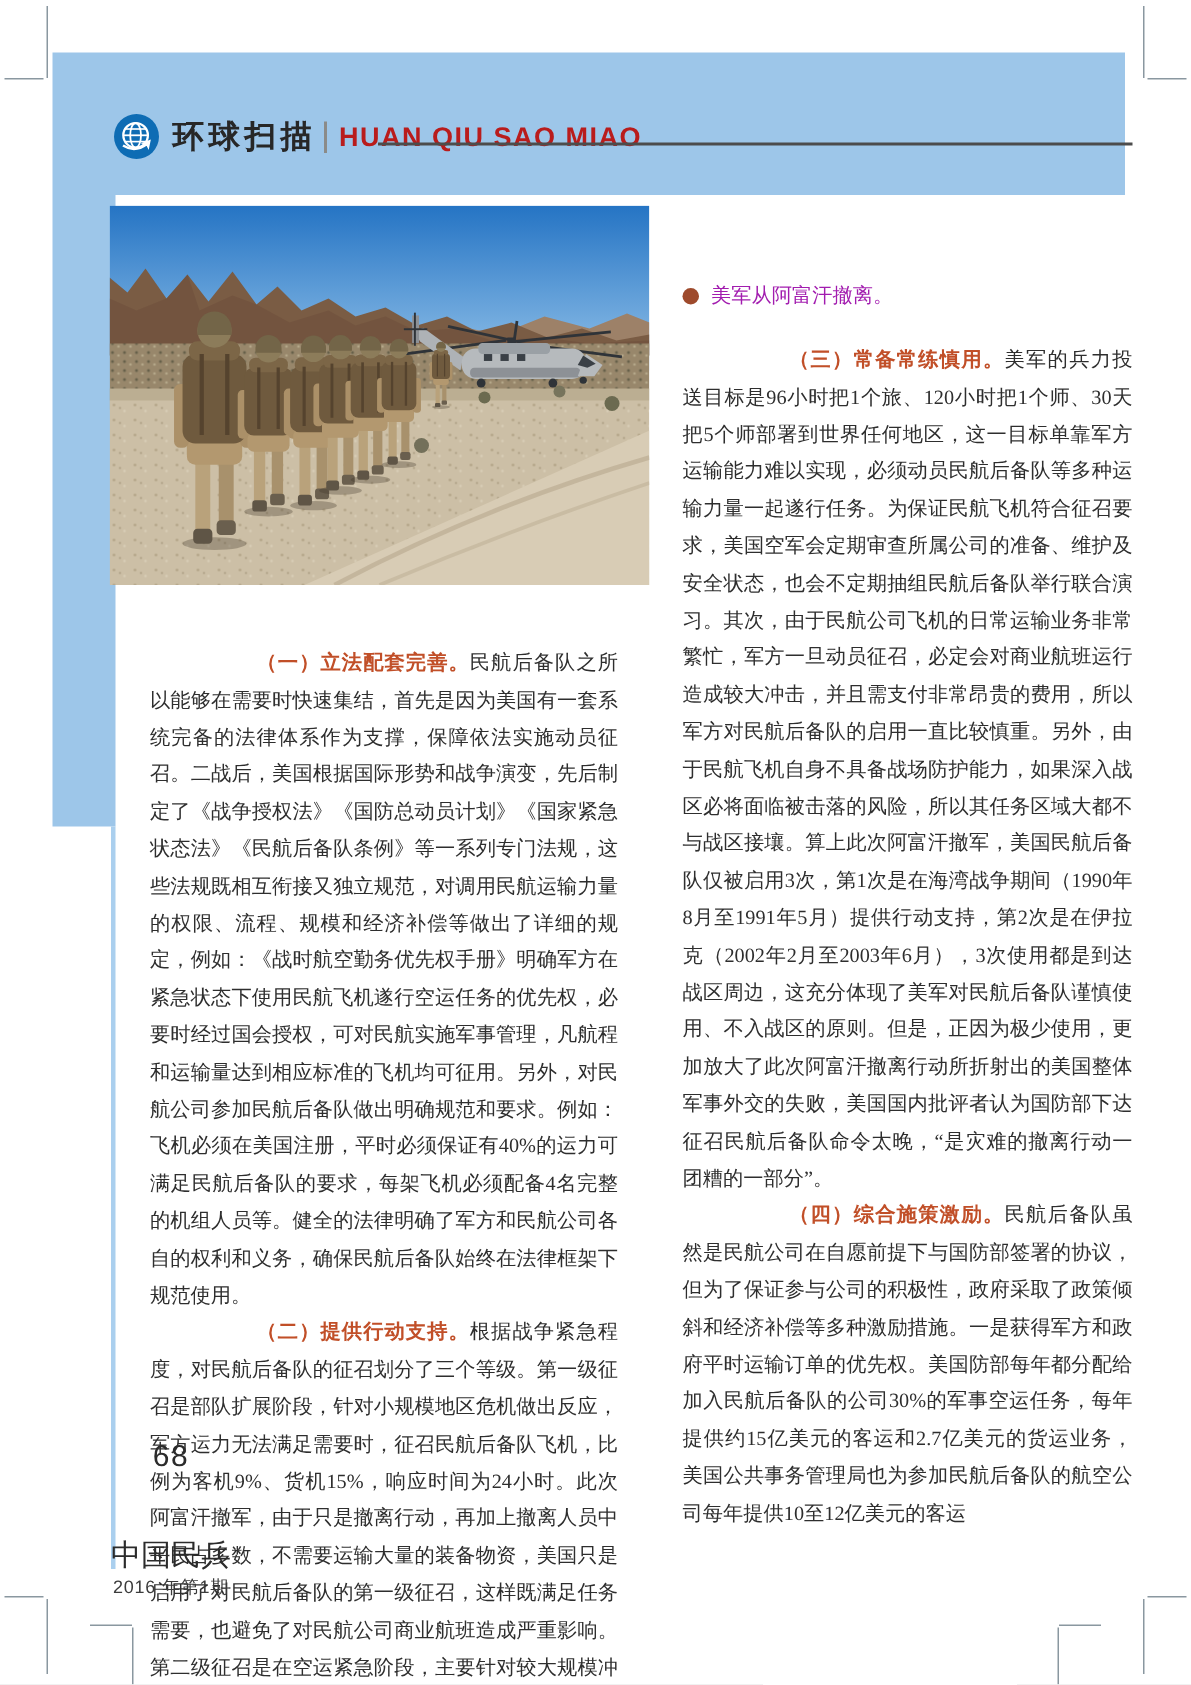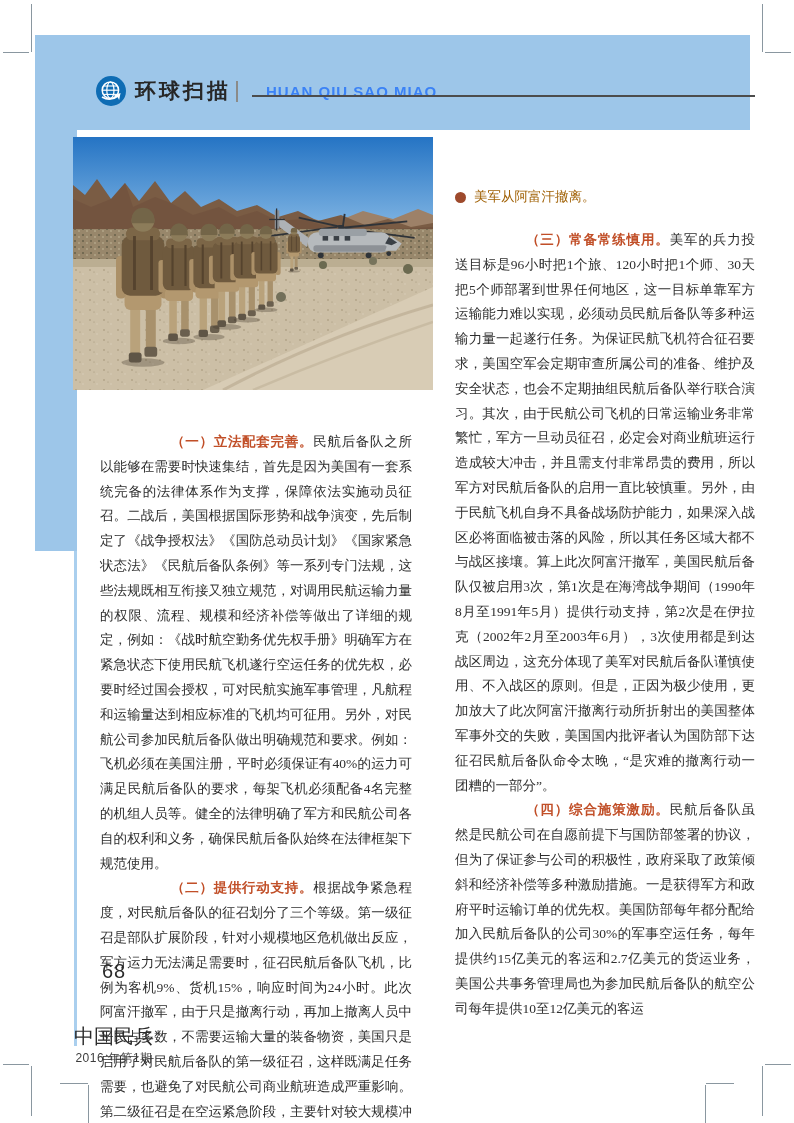--- a/index.html
+++ b/index.html
@@ -5,33 +5,33 @@
   html,body{margin:0;padding:0;background:#e8e8e8;}
   .page{position:relative;width:794px;height:1123px;margin:0 auto;background:#ffffff;overflow:hidden;
         font-family:"Liberation Serif","DejaVu Serif",serif;color:#2e2e2e;}
   
   .mark{position:absolute;background:#8a97a0;}
   
   .band-top{position:absolute;left:35px;top:35px;width:715px;height:95px;background:#9dc6e9;}
   .band-left{position:absolute;left:35px;top:130px;width:42px;height:421px;background:#9dc6e9;}
   .rule-left-thin{position:absolute;left:74px;top:551px;width:3px;height:495px;background:#aacfee;}
   
-  .masthead{position:absolute;left:96px;top:74px;height:34px;display:flex;align-items:center;
+  .masthead{position:absolute;left:76px;top:74px;height:34px;display:flex;align-items:center;
             font-family:"Liberation Sans","DejaVu Sans",sans-serif;justify-content:flex-end;}
   .globe{width:30px;height:30px;flex:0 0 auto;}
   .mast-title{font-size:21px;font-weight:700;color:#272727;letter-spacing:3px;margin-left:9px;}
   .mast-div{width:2px;height:21px;background:#8b8b89;margin:0 8px 0 5px;}
-  .mast-pinyin{font-size:15px;font-weight:700;color:#3b82f6;letter-spacing:1px;margin-left:20px;}
+  .mast-pinyin{font-size:18px;font-weight:700;color:#b91c1c;letter-spacing:1px;}
   .mast-rule{position:absolute;left:252px;top:95px;width:503px;height:2px;background:#4c4c4c;}
   
   .photo{position:absolute;left:73px;top:137px;width:360px;height:253px;overflow:hidden;}
   .photo svg{display:block;width:100%;height:100%;}
   
   .caption{position:absolute;left:455px;top:188px;display:flex;align-items:center;
-           font-family:"Liberation Sans","DejaVu Sans",sans-serif;font-size:13.5px;color:#a16207;}
+           font-family:"Liberation Sans","DejaVu Sans",sans-serif;font-size:13.5px;color:#a21caf;}
   .cap-bullet{width:11px;height:11px;border-radius:50%;background:#9e4a2c;margin-right:8px;flex:0 0 auto;}
   
   .col{position:absolute;font-size:13.5px;line-height:24.8px;text-align:justify;color:#2e2e2e;}
   .col p{margin:0;text-indent:2em;}
   .col p.cont{text-indent:0;}
   .para-head{font-family:"Liberation Sans","DejaVu Sans",sans-serif;font-weight:700;color:#c14f28;margin-left:44px;}
   .col-left{left:100px;top:430px;width:312px;}
   .col-right{left:455px;top:228px;width:300px;}
   
   .pfooter{position:absolute;left:74px;top:960px;height:27px;display:flex;align-items:center;

